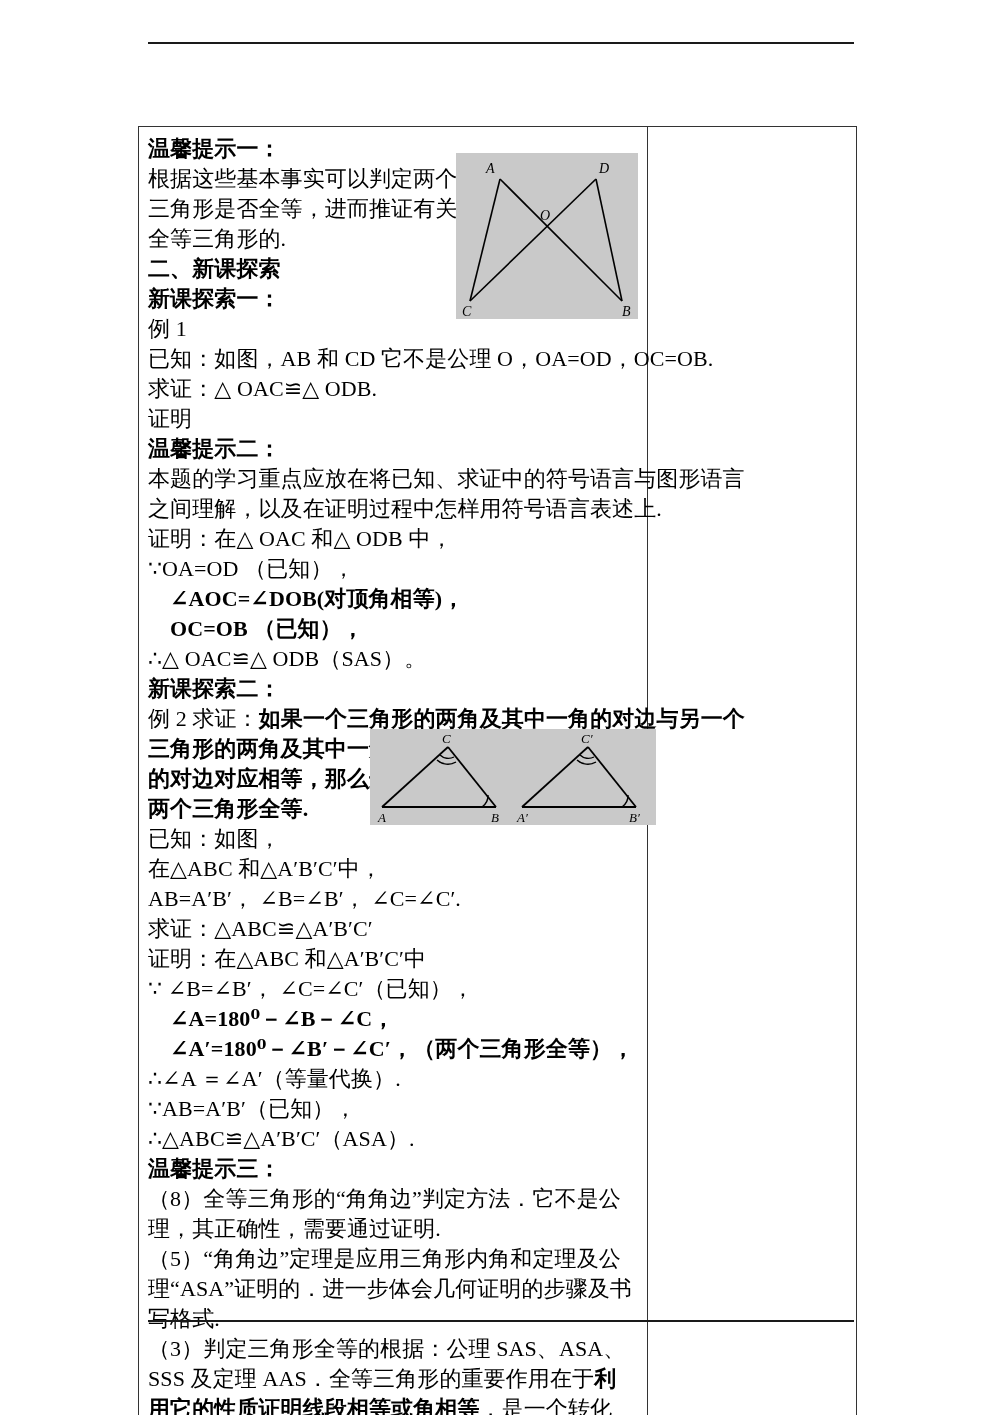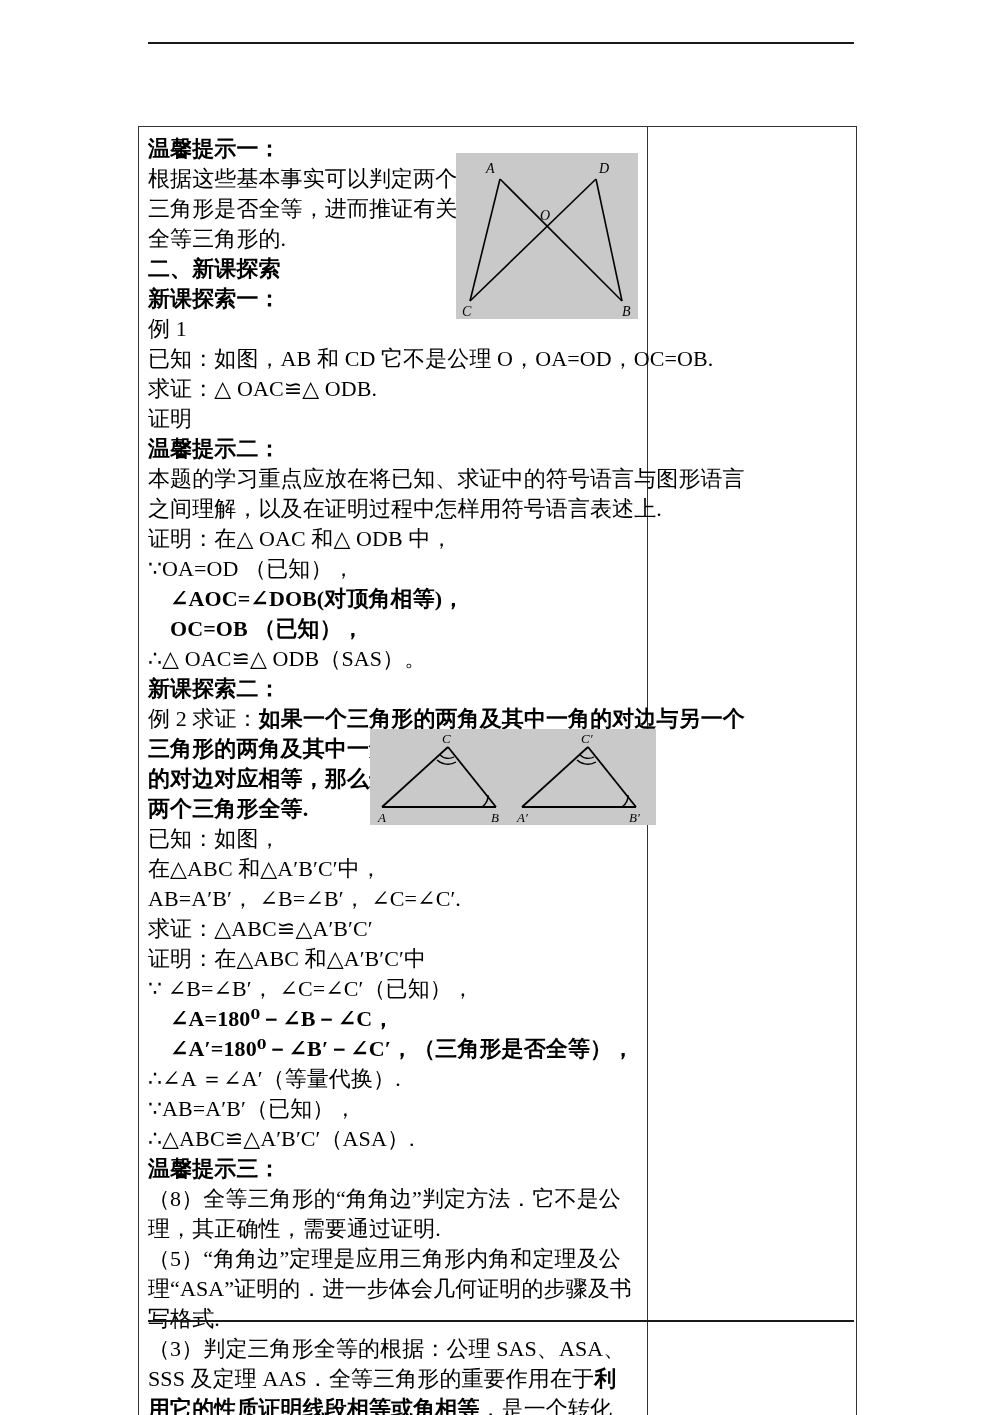--- a/index.html
+++ b/index.html
@@ -182,21 +182,21 @@
             </div>
           </div>
 
           <div class="ln">已知：如图，</div>
           <div class="ln">在△ABC 和△A′B′C′中，</div>
           <div class="ln">AB=A′B′， ∠B=∠B′， ∠C=∠C′.</div>
           <div class="ln">求证：△ABC≌△A′B′C′</div>
           <div class="ln">证明：在△ABC 和△A′B′C′中</div>
           <div class="ln">∵ ∠B=∠B′， ∠C=∠C′（已知），</div>
           <div class="ln hang">∠A=180⁰－∠B－∠C，</div>
-          <div class="ln hang">∠A′=180⁰－∠B′－∠C′，（三角形是否全等），</div>
+          <div class="ln hang">∠A′=180⁰－∠B′－∠C′，（两个三角形全等），</div>
           <div class="ln">∴∠A ＝∠A′（等量代换）.</div>
           <div class="ln">∵AB=A′B′（已知），</div>
           <div class="ln">∴△ABC≌△A′B′C′（ASA）.</div>
 
           <div class="ln b">温馨提示三：</div>
           <div class="ln wrap">（8）全等三角形的“角角边”判定方法．它不是公理，其正确性，需要通过证明.</div>
           <div class="ln wrap">（5）“角角边”定理是应用三角形内角和定理及公理“ASA”证明的．进一步体会几何证明的步骤及书写格式.</div>
           <div class="ln wrap"><span>（3）判定三角形全等的根据：公理 SAS、ASA、SSS 及定理 AAS．全等三角形的重要作用在于</span><span class="b">利用它的性质证明线段相等或角相等</span><span>，是一个转化的“中介”</span></div>
 
         </div>

